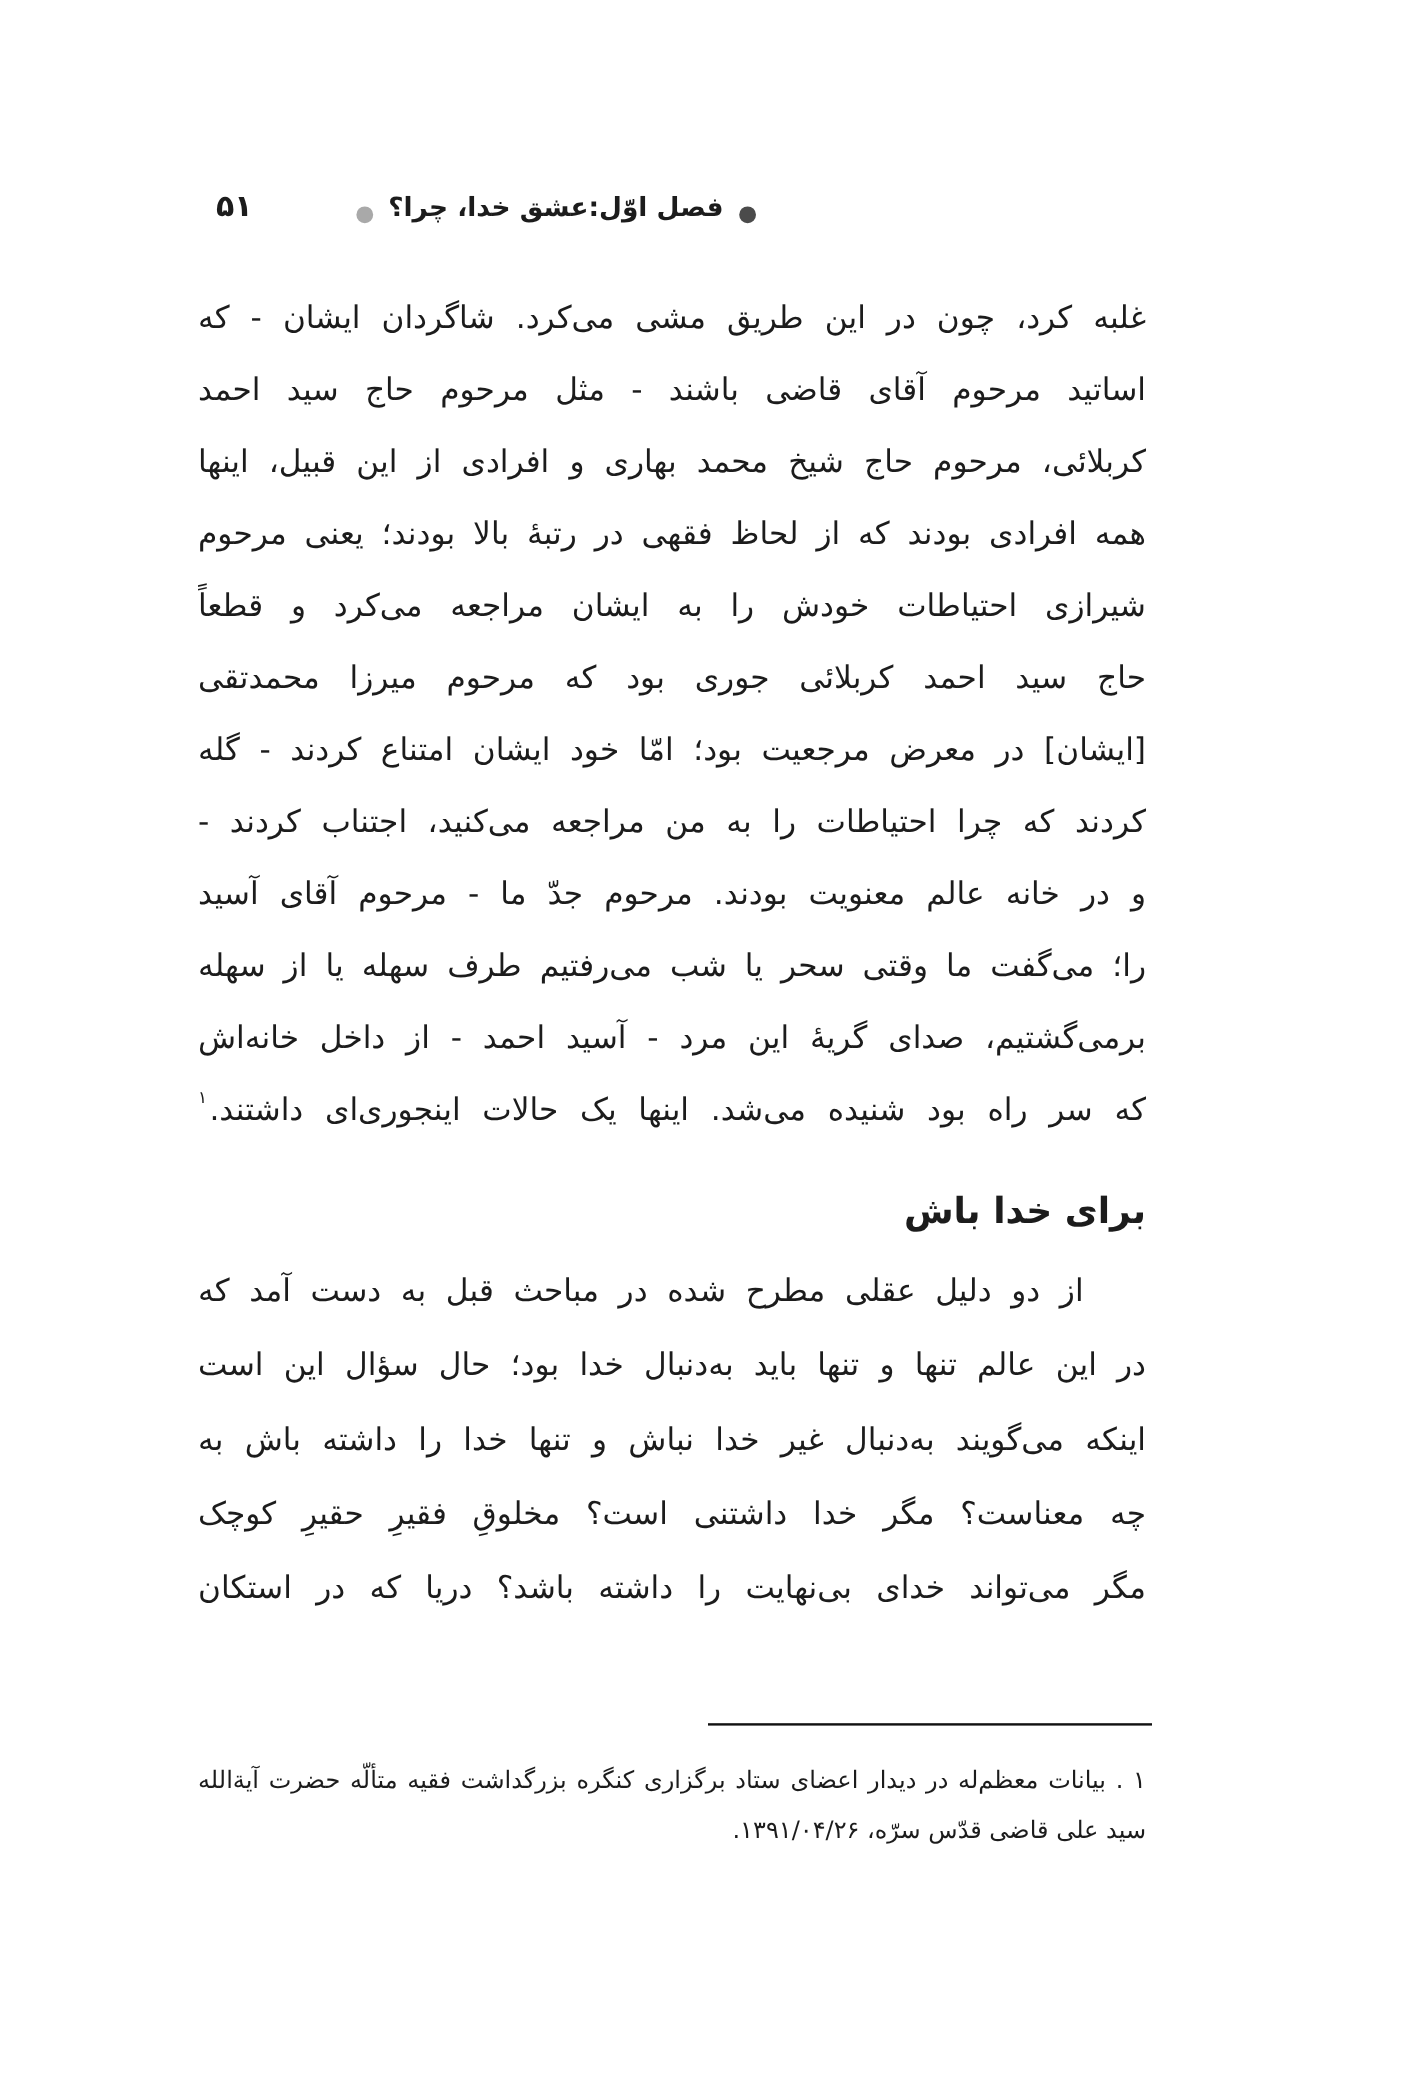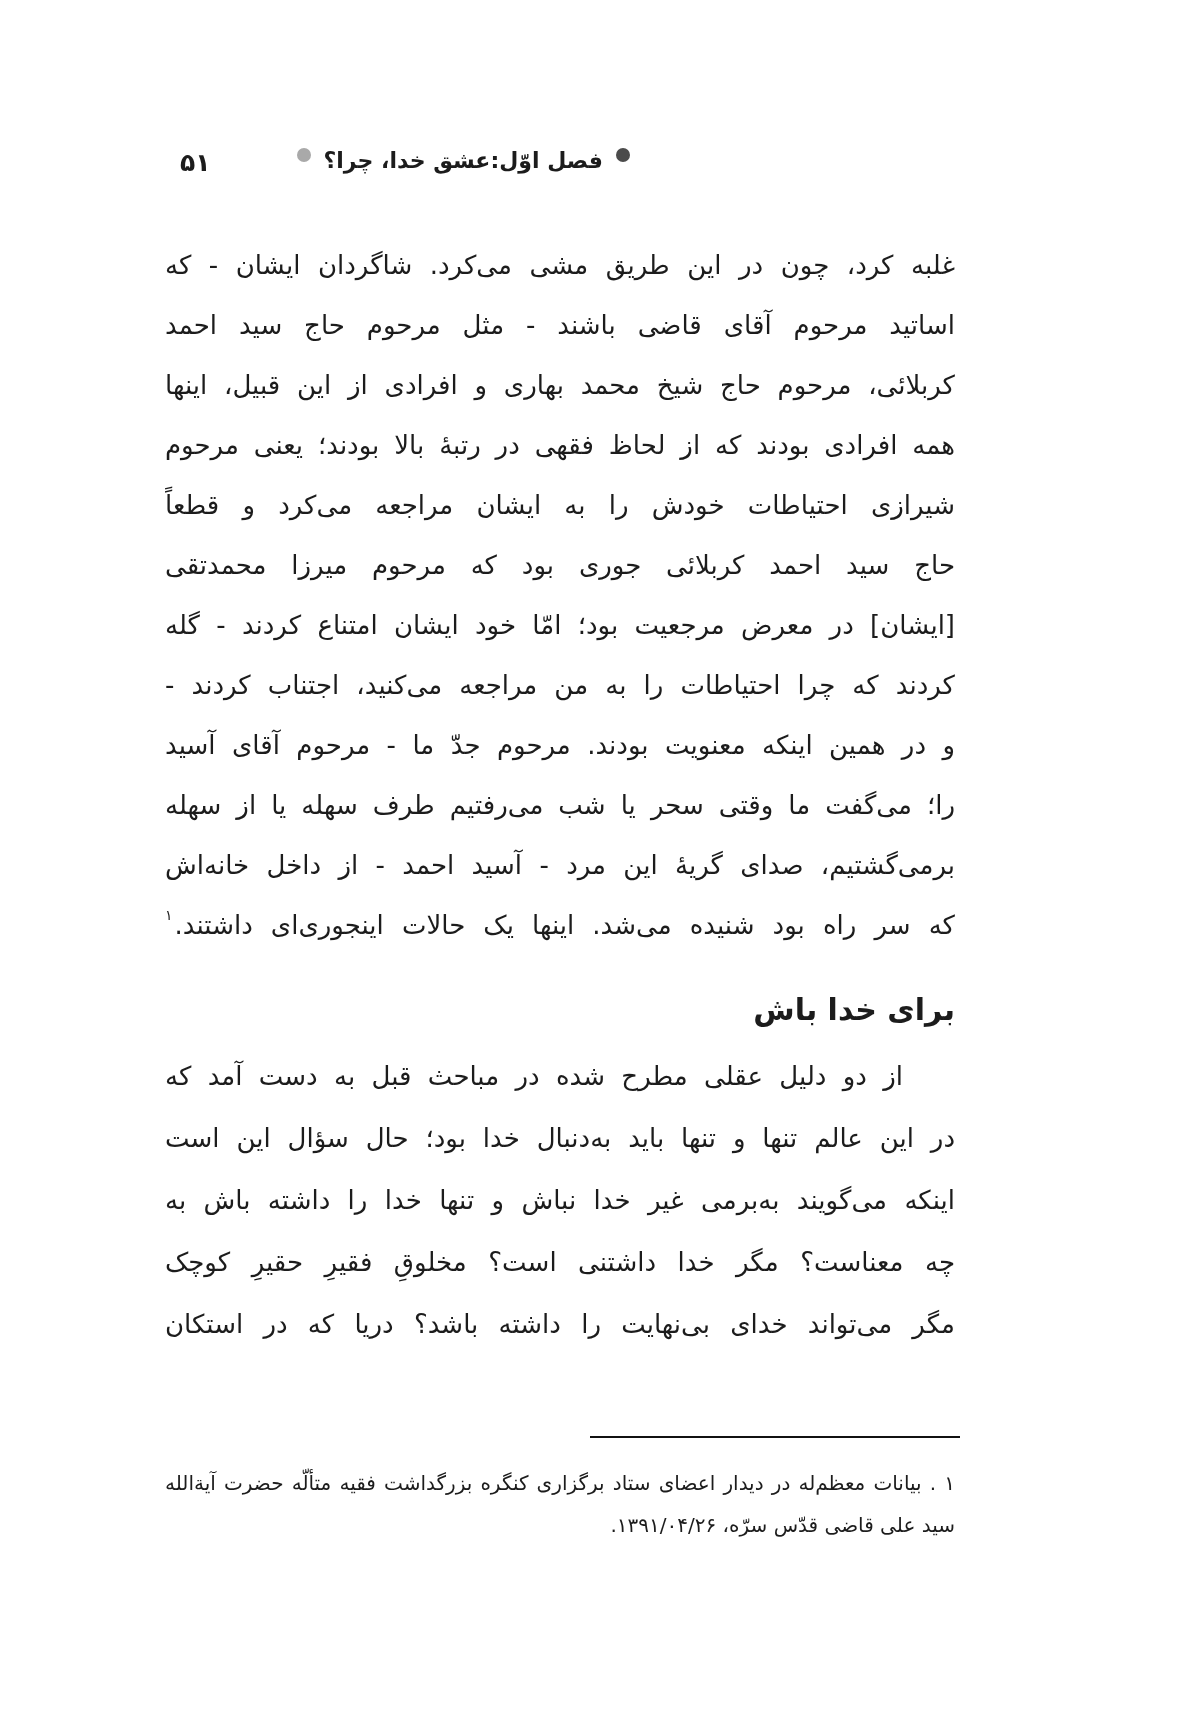--- a/index.html
+++ b/index.html
@@ -14,21 +14,21 @@
     overflow: hidden;
   }
 
   
   .runhead {
     position: absolute;
     top: 148px;
     left: 180px;
     height: 38px;
     display: flex;
-    align-items: flex-start;
+    align-items: flex-end;
     direction: ltr;
   }
   .pagenum {
     font-size: 25px;
     font-weight: bold;
     letter-spacing: 1px;
   }
   .dot {
     width: 14px;
     height: 14px;
@@ -122,34 +122,34 @@
 
     <div class="p1">
       <div class="line">غلبه کرد، چون در این طریق مشی می‌کرد. شاگردان ایشان - که</div>
       <div class="line">اساتید مرحوم آقای قاضی باشند - مثل مرحوم حاج سید احمد</div>
       <div class="line">کربلائی، مرحوم حاج شیخ محمد بهاری و افرادی از این قبیل، اینها</div>
       <div class="line">همه افرادی بودند که از لحاظ فقهی در رتبهٔ بالا بودند؛ یعنی مرحوم</div>
       <div class="line">شیرازی احتیاطات خودش را به ایشان مراجعه می‌کرد و قطعاً</div>
       <div class="line">حاج سید احمد کربلائی جوری بود که مرحوم میرزا محمدتقی</div>
       <div class="line">[ایشان] در معرض مرجعیت بود؛ امّا خود ایشان امتناع کردند - گله</div>
       <div class="line">کردند که چرا احتیاطات را به من مراجعه می‌کنید، اجتناب کردند -</div>
-      <div class="line">و در همین اینکه معنویت بودند. مرحوم جدّ ما - مرحوم آقای آسید</div>
+      <div class="line">و در خانه عالم معنویت بودند. مرحوم جدّ ما - مرحوم آقای آسید</div>
       <div class="line">را؛ می‌گفت ما وقتی سحر یا شب می‌رفتیم طرف سهله یا از سهله</div>
       <div class="line">برمی‌گشتیم، صدای گریهٔ این مرد - آسید احمد - از داخل خانه‌اش</div>
       <div class="line">
         <span>که سر راه بود شنیده می‌شد. اینها یک حالات اینجوری‌ای داشتند.</span><sup class="fn-ref">۱</sup>
       </div>
     </div>
 
     <div class="section-heading">برای خدا باش</div>
 
     <div class="p2">
       <div class="line indent">از دو دلیل عقلی مطرح شده در مباحث قبل به دست آمد که</div>
       <div class="line">در این عالم تنها و تنها باید به‌دنبال خدا بود؛ حال سؤال این است</div>
-      <div class="line">اینکه می‌گویند به‌برمی غیر خدا نباش و تنها خدا را داشته باش به</div>
+      <div class="line">اینکه می‌گویند به‌دنبال غیر خدا نباش و تنها خدا را داشته باش به</div>
       <div class="line">چه معناست؟ مگر خدا داشتنی است؟ مخلوقِ فقیرِ حقیرِ کوچک</div>
       <div class="line">مگر می‌تواند خدای بی‌نهایت را داشته باشد؟ دریا که در استکان</div>
     </div>
 
   </div>
 
   <div class="fn-divider"></div>
   <div class="footnote">
     <div class="fn-line fn-line-1">۱ . بیانات معظم‌له در دیدار اعضای ستاد برگزاری کنگره بزرگداشت فقیه متألّه حضرت آیة‌الله</div>
     <div class="fn-line fn-line-2">سید علی قاضی قدّس سرّه، ۱۳۹۱/۰۴/۲۶.</div>

